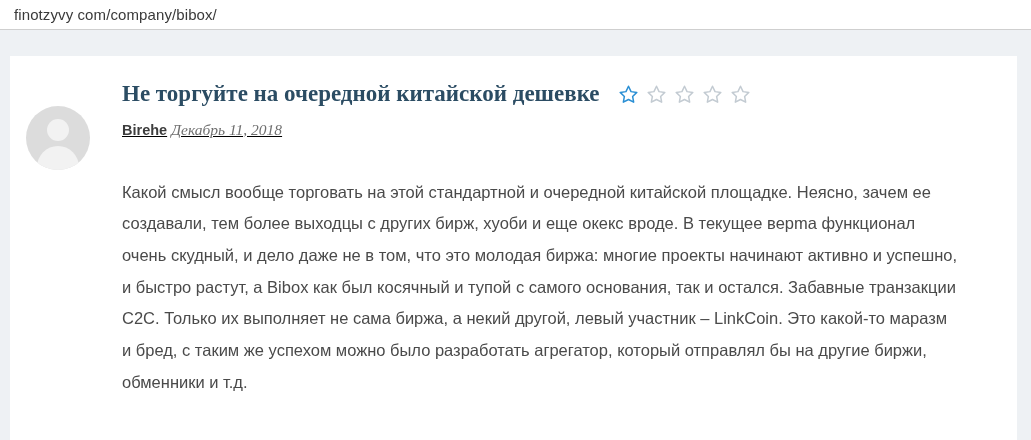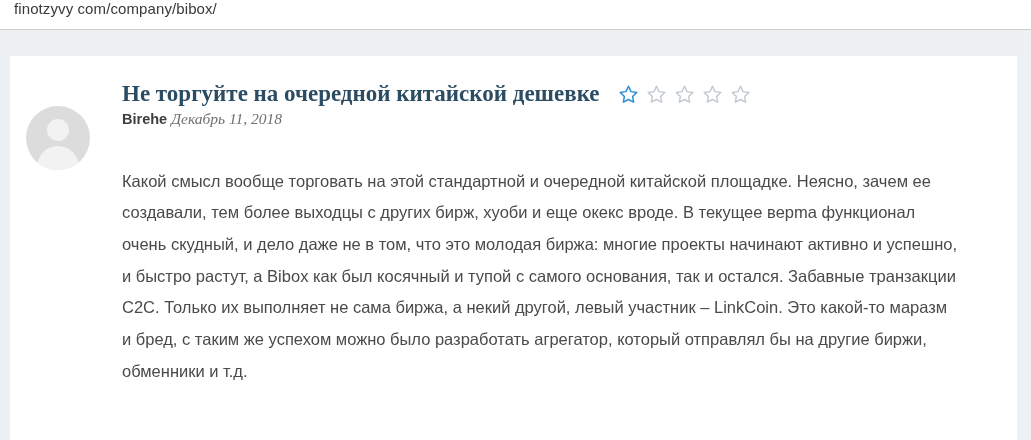--- a/index.html
+++ b/index.html
@@ -13,20 +13,21 @@
     font-family: "Liberation Sans", sans-serif;
     overflow: hidden;
   }
 
   
   .urlbar {
     height: 30px;
     background: #ffffff;
     border-bottom: 1px solid #cfcfcf;
     display: flex;
+    align-items: center;
     padding: 0 0 0 14px;
     box-sizing: border-box;
   }
   .urlbar .url-text {
     font-family: "Liberation Sans", sans-serif;
     font-size: 15px;
     color: #3a3a3a;
     letter-spacing: 0.1px;
     white-space: nowrap;
   }
@@ -135,23 +136,24 @@
     margin-top: 2px;
   }
   .star {
     width: 21px;
     height: 21px;
     display: inline-block;
   }
   .star svg { display: block; }
 
   .meta {
-    margin-top: 2px;
+    margin-top: 13px;
     font-size: 14.5px;
     white-space: nowrap;
+    text-decoration: underline;
   }
   .meta .author {
     font-weight: bold;
     color: #3d3d3d;
     font-family: "Liberation Sans", sans-serif;
   }
   .meta .date {
     font-style: italic;
     color: #6f6f6f;
     font-family: "Liberation Serif", serif;

